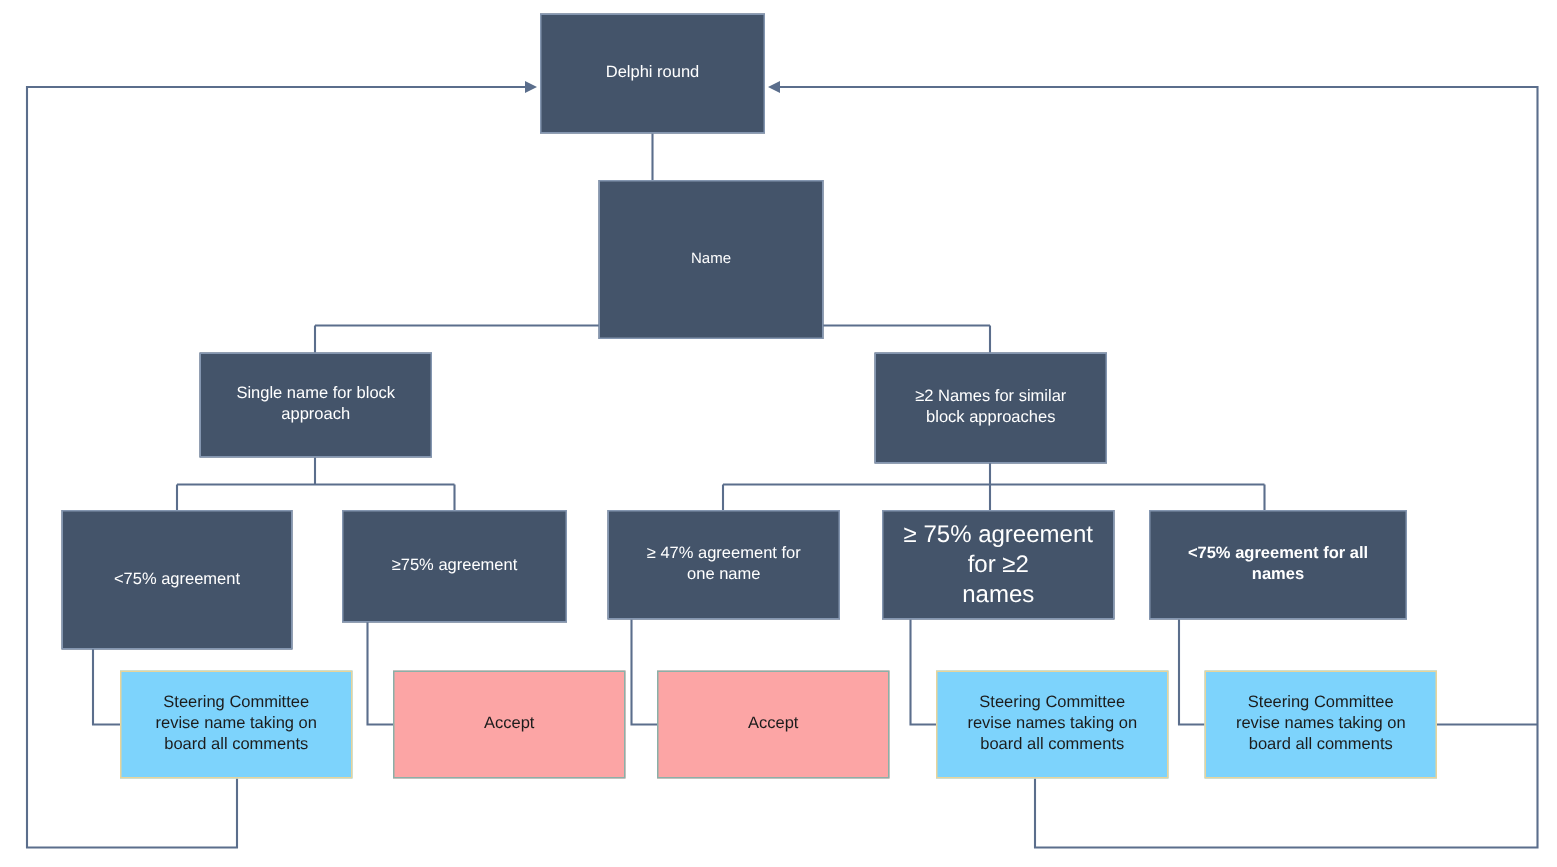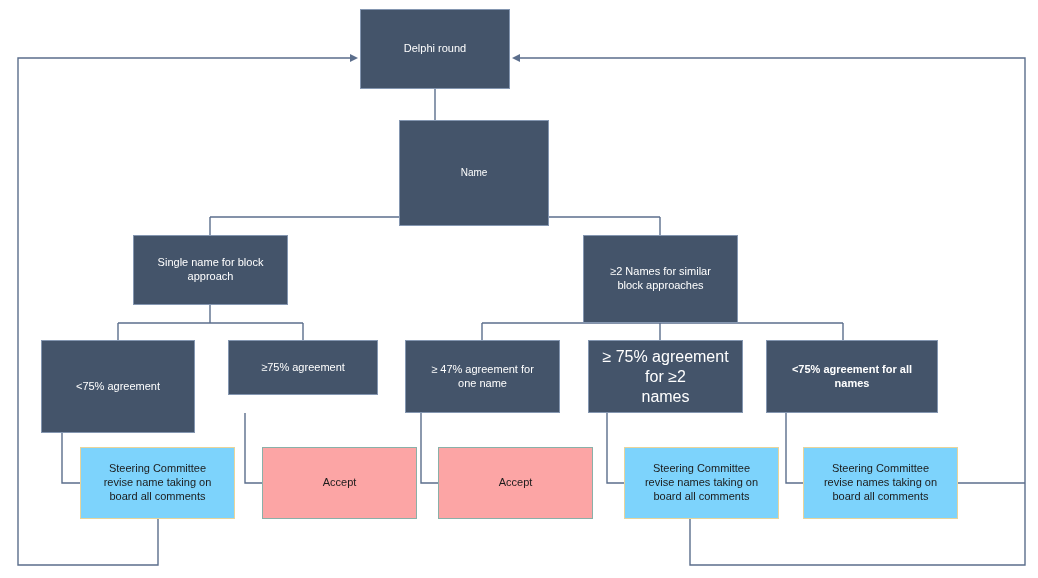--- a/index.html
+++ b/index.html
@@ -95,28 +95,28 @@
       <div class="node node-dark" style="left: 360px; top: 9px; width: 150px; height: 80px; font-size: 11px;">
         <span class="node-label">Delphi round</span>
       </div>
       <div class="node node-dark" style="left: 360px; top: 120px; width: 150px; height: 106px; font-size: 10px; margin-left: 39px;">
         <span class="node-label">Name</span>
       </div>
       <div class="node node-dark" style="left: 133px; top: 235px; width: 155px; height: 70px; font-size: 11px;">
         <span class="node-label">Single name for block
 approach</span>
       </div>
-      <div class="node node-dark" style="left: 583px; top: 235px; width: 155px; height: 88px; font-size: 11px;">
+      <div class="node node-dark" style="left: 583px; top: 235px; width: 155px; height: 74px; font-size: 11px;">
         <span class="node-label">≥2 Names for similar
 block approaches</span>
       </div>
       <div class="node node-dark" style="left: 41px; top: 340px; width: 154px; height: 93px; font-size: 11px;">
         <span class="node-label">&lt;75% agreement</span>
       </div>
-      <div class="node node-dark" style="left: 228px; top: 340px; width: 150px; height: 55px; font-size: 11px;">
+      <div class="node node-dark" style="left: 228px; top: 340px; width: 150px; height: 75px; font-size: 11px;">
         <span class="node-label">≥75% agreement</span>
       </div>
       <div class="node node-dark" style="left: 405px; top: 340px; width: 155px; height: 73px; font-size: 11px;">
         <span class="node-label">≥ 47% agreement for
 one name</span>
       </div>
       <div class="node node-dark" style="left: 588px; top: 340px; width: 155px; height: 73px; font-size: 16px;">
         <span class="node-label">≥ 75% agreement for ≥2
 names</span>
       </div>

